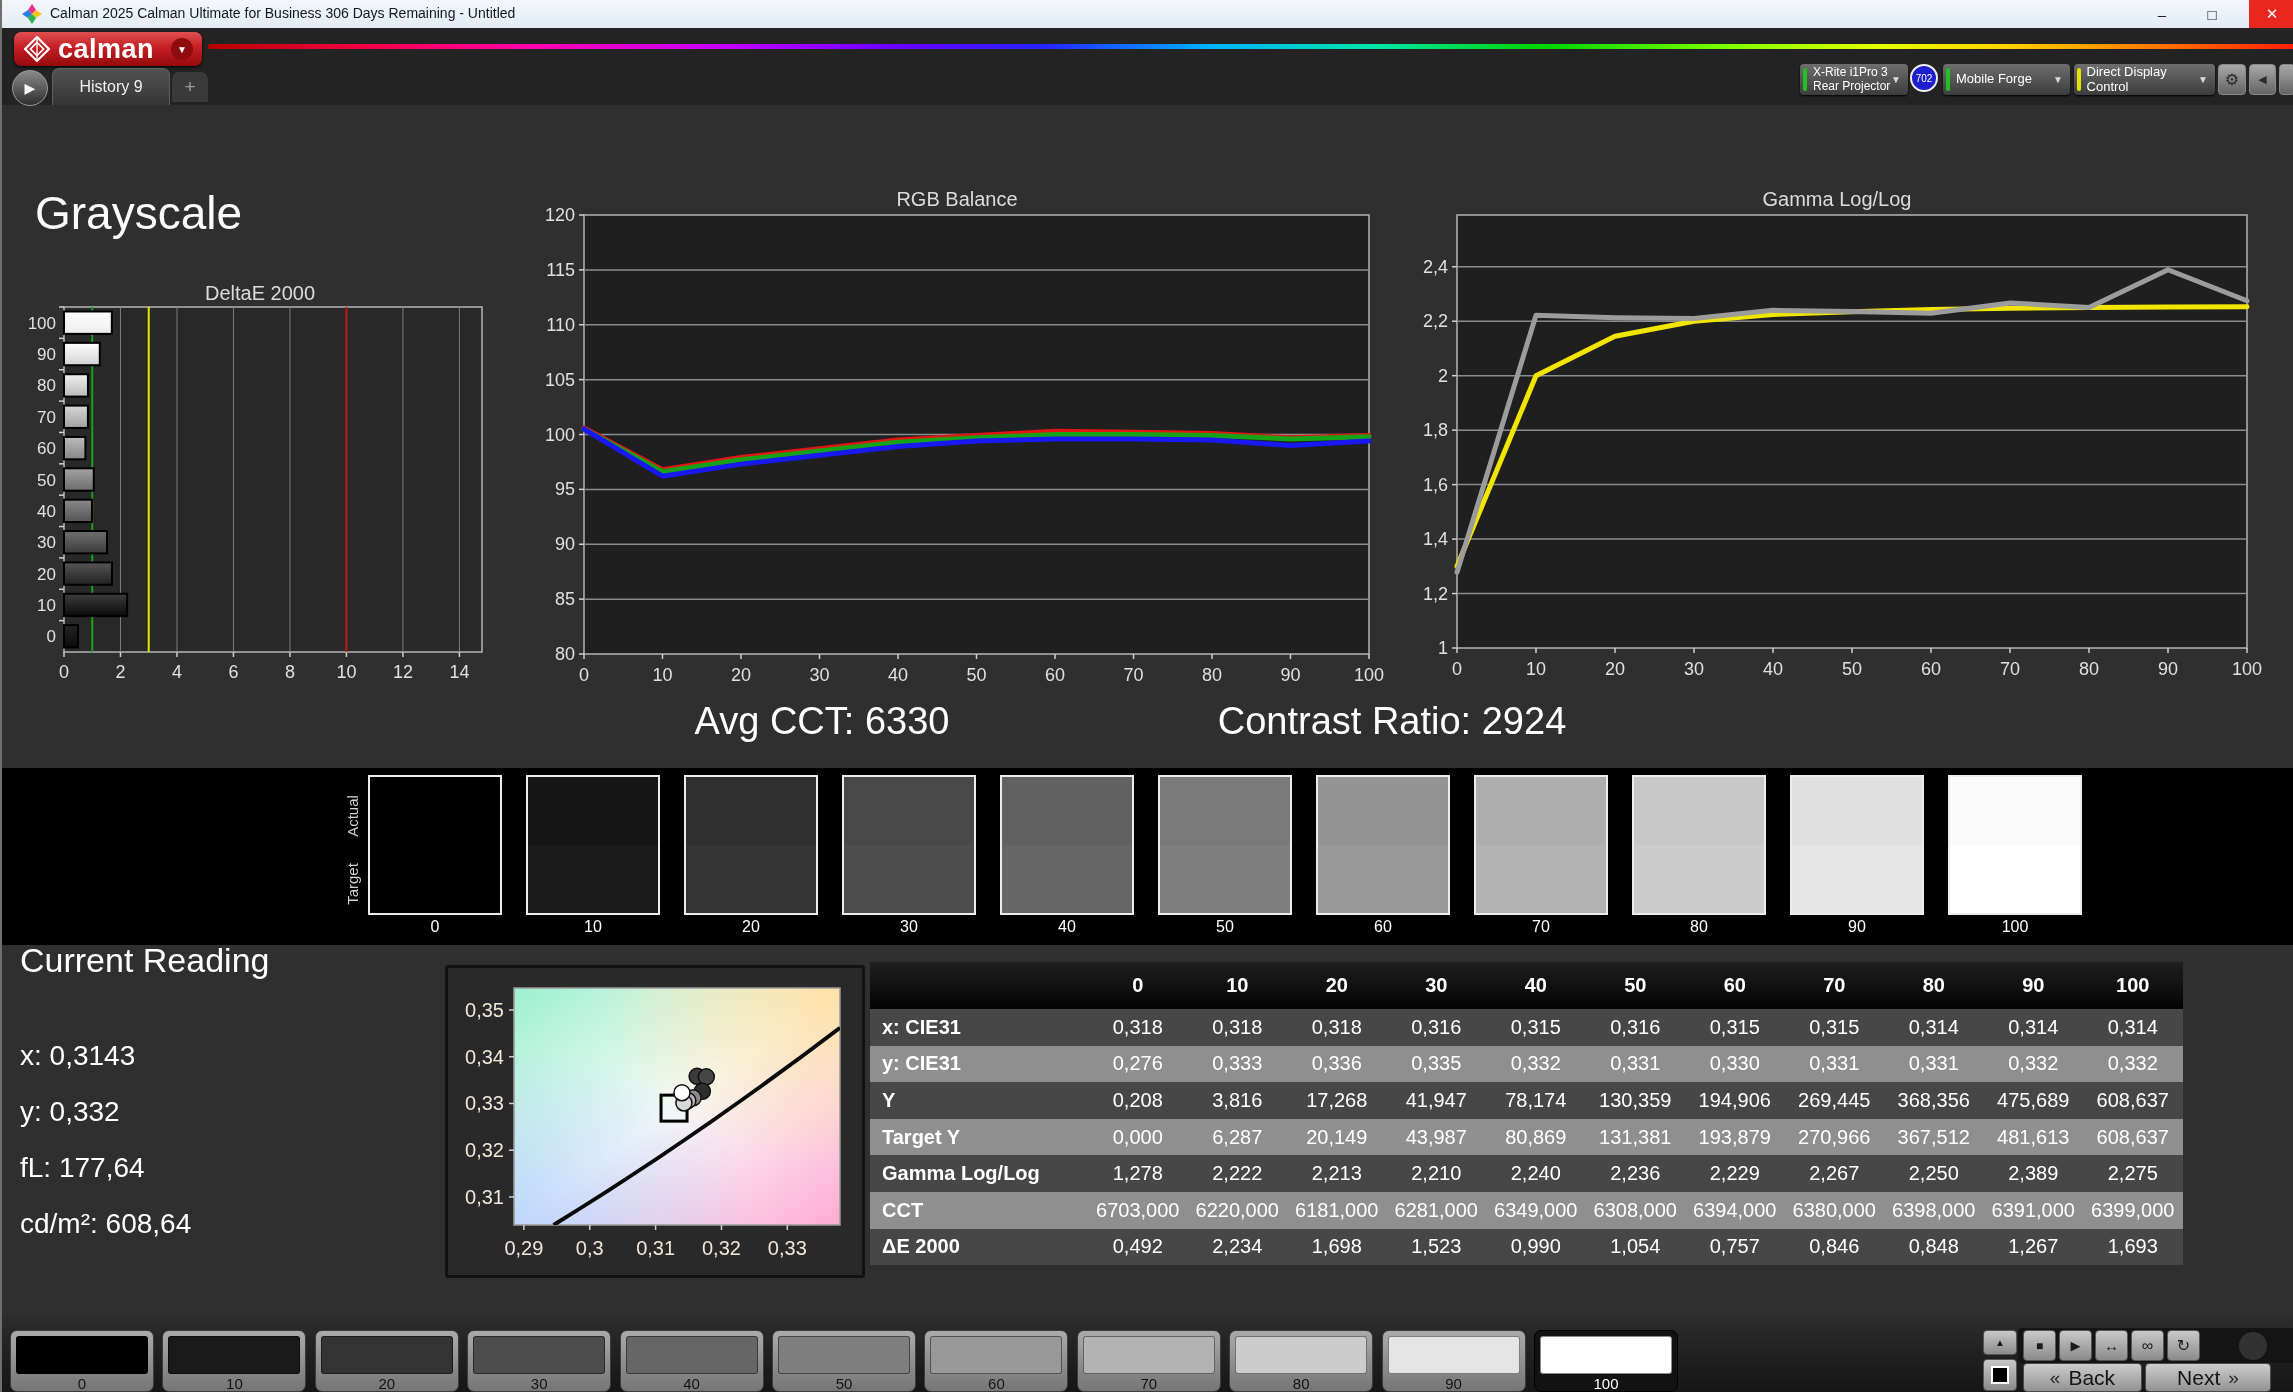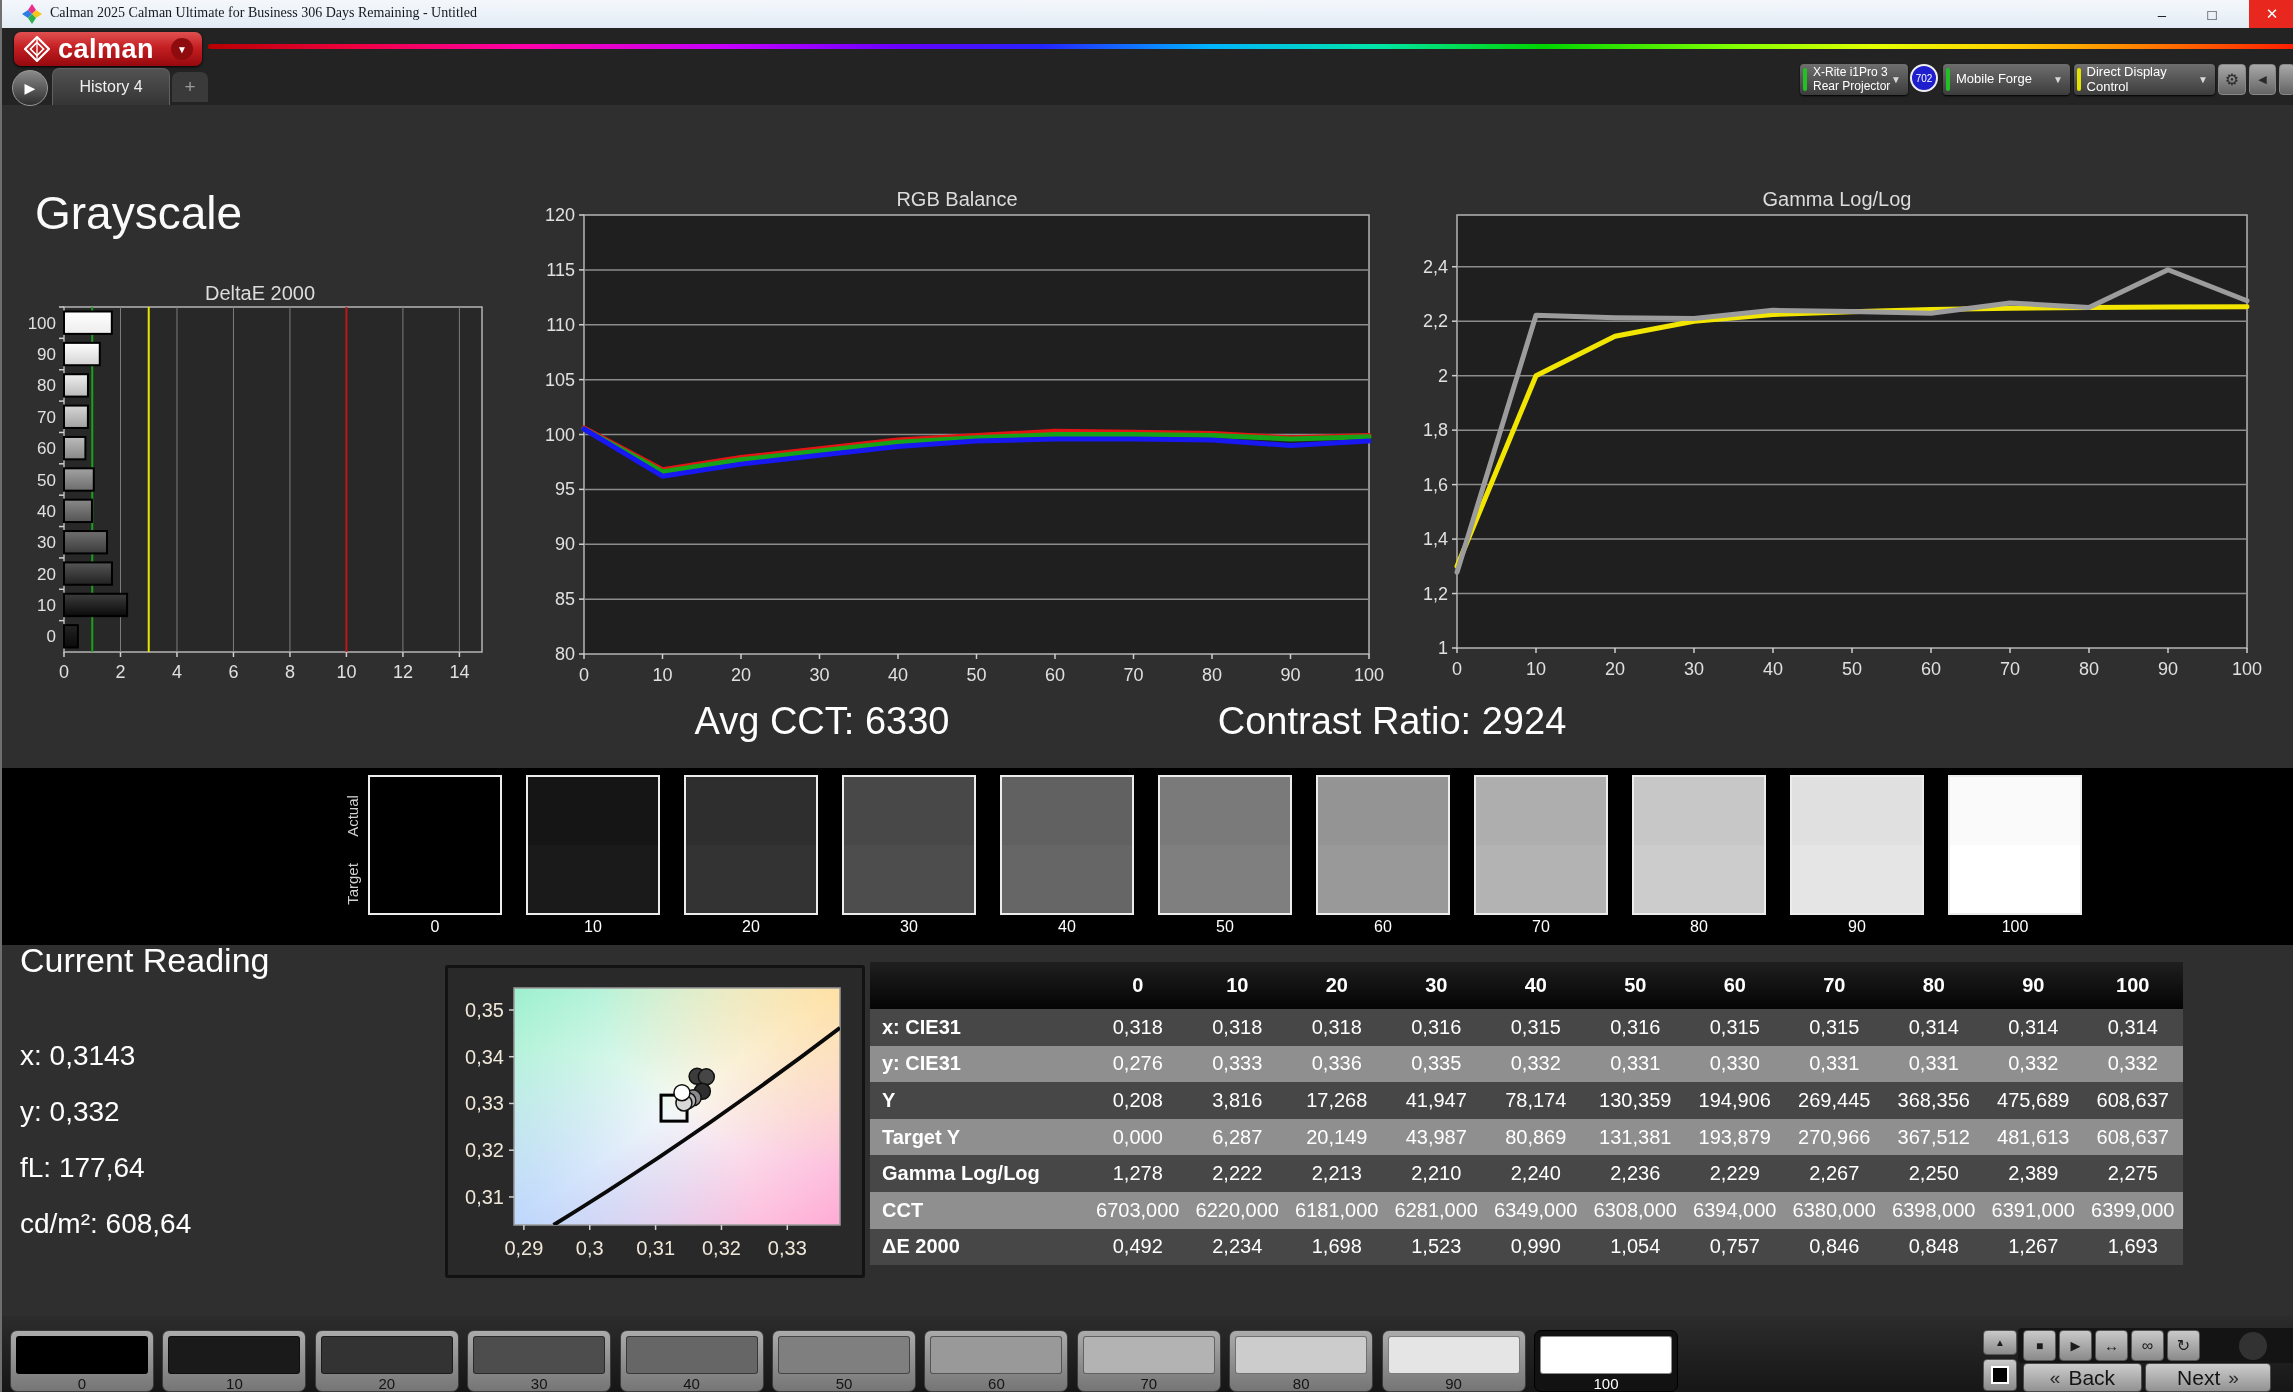--- a/index.html
+++ b/index.html
@@ -1,21 +1,21 @@
 <!DOCTYPE html>
 <html><head>
 <meta charset="utf-8">
 <style>
   html,body{margin:0;padding:0;background:#1a1a1a;}
   #app{position:relative;width:2293px;height:1392px;background:#2f2f2f;overflow:hidden;
        font-family:"Liberation Sans","DejaVu Sans",sans-serif;border-left:2px solid #6f6f6f;box-sizing:border-box;}
   .abs{position:absolute;}
   
   .titlebar{left:0;top:0;width:2293px;height:28px;background:linear-gradient(#f4f8fc,#e2ebf4);color:#15181c;}
-  .titlebar .ttext{position:absolute;left:48px;top:5px;font-size:14px;font-family:Liberation Serif, serif;}
+  .titlebar .ttext{position:absolute;left:48px;top:5px;font-size:14px;}
   .winbtn{position:absolute;top:0;width:46px;height:28px;display:flex;align-items:center;justify-content:center;
           font-size:15px;color:#222;}
   .winclose{background:#e8271e;color:#fff;}
   
   .appbar{left:0;top:28px;width:2293px;height:77px;background:#232323;}
   .logo{position:absolute;left:12px;top:4px;width:188px;height:34px;border-radius:7px;
         background:linear-gradient(#e05050 0%,#c51f23 45%,#96090d 100%);display:flex;align-items:center;box-shadow:0 1px 3px #000;}
   .logo .ltext{color:#fff;font-size:27px;font-weight:bold;letter-spacing:0.5px;margin-left:8px;}
   .logo .ldrop{margin-left:auto;margin-right:9px;width:22px;height:22px;border-radius:50%;
         background:#8e0b0e;color:#fff;font-size:10px;display:flex;align-items:center;justify-content:center;}
@@ -101,21 +101,21 @@
         <polygon points="12,1 23,12 12,23 1,12" fill="none" stroke="#fff" stroke-width="2"></polygon>
         <polygon points="12,6 18,12 12,18 6,12" fill="none" stroke="#fff" stroke-width="1.6"></polygon>
         <line x1="12" y1="1" x2="12" y2="23" stroke="#fff" stroke-width="1.2"></line>
       </svg>
       <span class="ltext">calman</span>
       <span class="ldrop">▼</span>
     </div>
     <div class="rainbow"></div>
 
     <div class="playcircle">▶</div>
-    <div class="tabhistory">History 4</div>
+    <div class="tabhistory">History 9</div>
     <div class="tabadd">+</div>
 
     <div class="meterbtn" style="left:1798px;width:108px">
       <div class="edge" style="background:#22c022"></div>
       <div class="lbl" style="font-size:12px">
         <div>X-Rite i1Pro 3</div>
         <div>Rear Projector</div>
       </div>
       <div class="drop">▼</div>
     </div>

